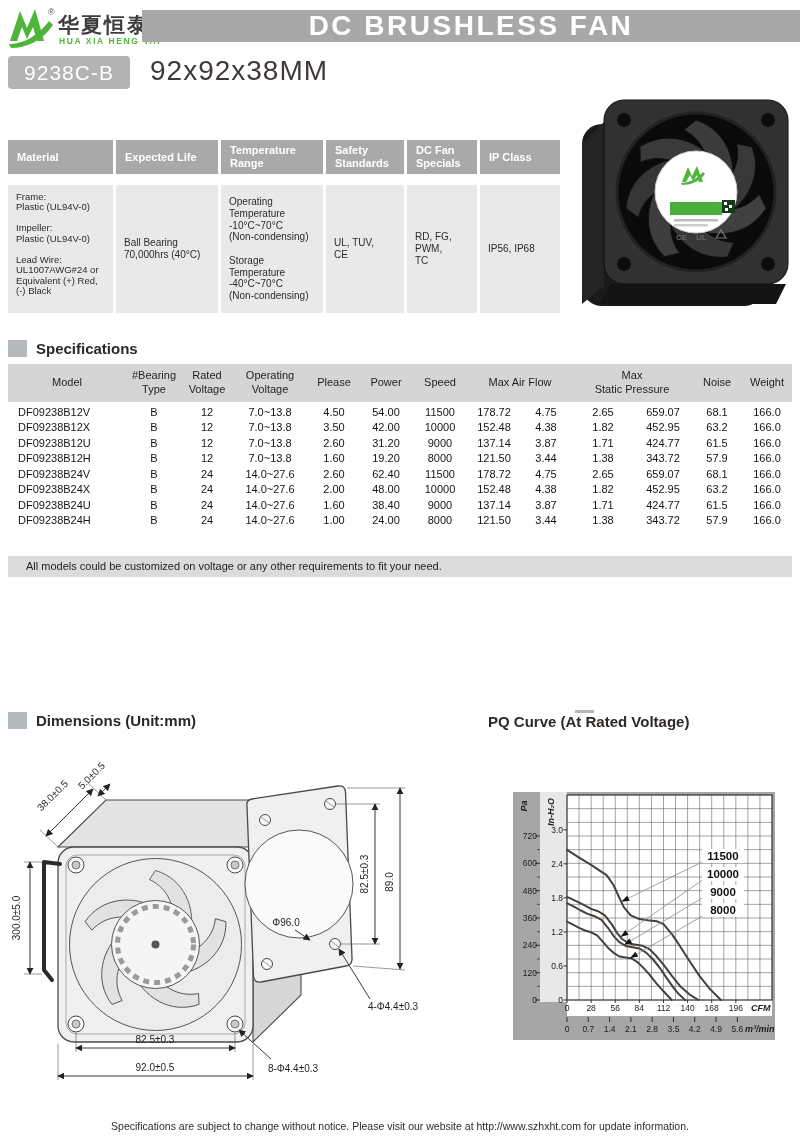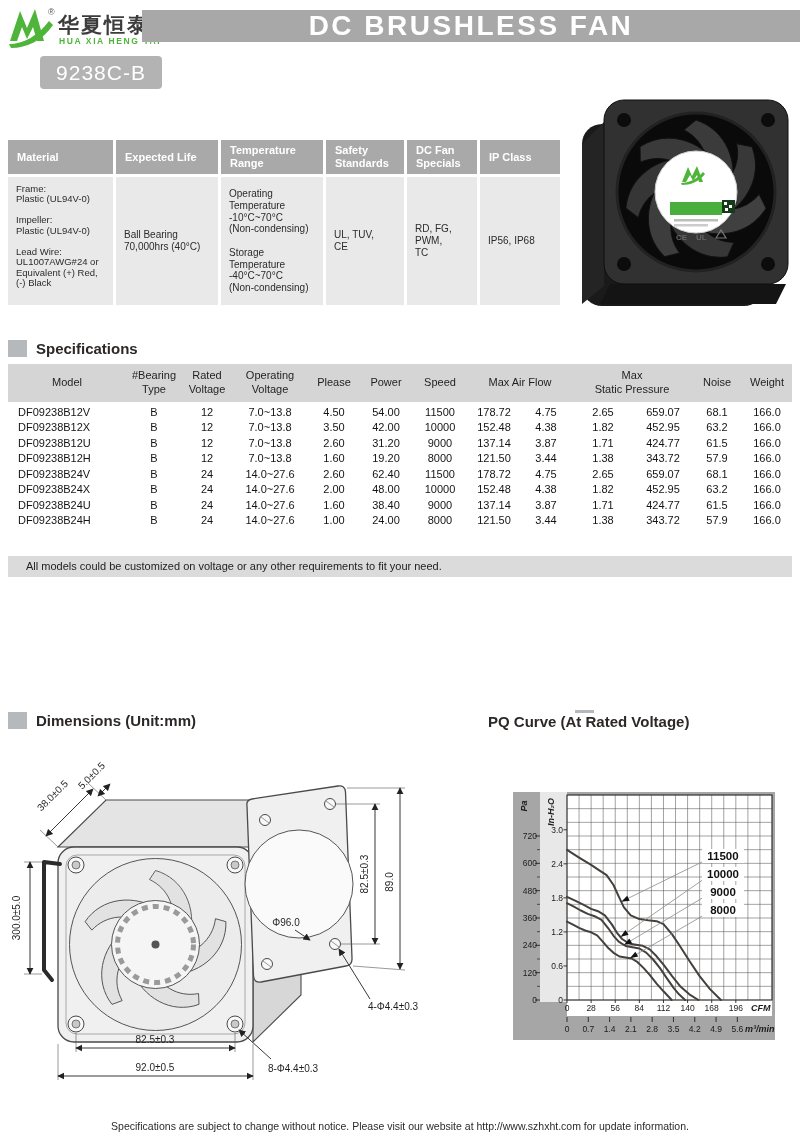--- a/index.html
+++ b/index.html
@@ -8,32 +8,32 @@
   
   #logo{position:absolute;left:8px;top:5px;width:132px;height:46px;}
   #logo svg{position:absolute;left:0;top:2px;}
   .brand-cn{position:absolute;left:50px;top:6px;font-size:21px;font-weight:bold;color:#3c3c3c;letter-spacing:2px;white-space:nowrap;}
   .brand-en{position:absolute;left:51px;top:31px;font-size:8.5px;font-weight:bold;color:#4fb53a;letter-spacing:1.6px;white-space:nowrap;}
   .reg-mark{position:absolute;left:40px;top:2px;font-size:9px;color:#555;}
   #banner{position:absolute;left:142px;top:10px;width:658px;height:32px;background:#a8a8a8;
           color:#fff;font-size:28px;font-weight:bold;letter-spacing:2.5px;
           display:flex;align-items:center;justify-content:center;}
   #model-badge{position:absolute;left:8px;top:56px;width:122px;height:33px;background:#b3b3b3;border-radius:4px;
-          color:#fff;font-size:21px;letter-spacing:1px;display:flex;align-items:center;justify-content:center;margin-left:32px;}
+          color:#fff;font-size:21px;letter-spacing:1px;display:flex;align-items:center;justify-content:center;}
   #size-label{position:absolute;left:150px;top:55px;font-size:28px;color:#3f3a37;letter-spacing:1px;}
   
   .sec{position:absolute;height:20px;display:flex;align-items:center;}
   .sec .sq{width:19px;height:17px;background:#b5b9bb;margin-right:9px;}
   .sec .t{font-size:15px;font-weight:bold;color:#2c2826;}
   
   #gs{position:absolute;left:8px;top:140px;width:552px;}
   .gs-head,.gs-body{display:grid;grid-template-columns:105px 102px 102px 78px 70px 80px;gap:3px;}
   .gs-head .hc{background:#a9a9a9;color:#fff;font-size:11px;font-weight:bold;height:34px;
                padding:2px 9px;display:flex;align-items:center;line-height:1.15;box-sizing:border-box;}
-  .gs-body{margin-top:3px;}
+  .gs-body{margin-top:11px;}
   .gs-body .cell{background:#e9e9e9;height:128px;padding:6px 8px;font-size:10px;line-height:1.18;
                white-space:pre-line;display:flex;align-items:center;box-sizing:border-box;color:#2b2b2b;overflow:hidden;}
   .gs-body .cell-material{font-size:9.5px;line-height:1.1;align-items:flex-start;padding-top:7px;}
   
   #photo{position:absolute;left:570px;top:86px;width:228px;height:234px;}
   
   #spec-table{position:absolute;left:8px;top:364px;width:784px;border-collapse:collapse;table-layout:fixed;}
   #spec-table th,#spec-table td{font-weight:normal;text-align:center;padding:0;}
   #spec-table tr.h1 th{background:#d5d5d5;height:38px;font-size:11px;color:#1f1f1f;
                        white-space:pre-line;line-height:1.25;border-bottom:2px solid #fff;vertical-align:middle;}
@@ -74,20 +74,21 @@
       <polygon points="2,34 12,4 19,21 27,2 36,34 29,34 25,20 19,32 14,20 9,34" fill="#4fb53a"></polygon>
       <path d="M1,37 C15,37 30,29 41,14 L45,18 C35,33 19,41 3,41 Z" fill="#4fb53a"></path>
     </svg>
     <span class="reg-mark">®</span>
     <span class="brand-cn">华夏恒泰</span>
     <span class="brand-en">HUA XIA HENG TAI</span>
   </div>
   <div id="banner">DC BRUSHLESS FAN</div>
 
   <div id="model-badge">9238C-B</div>
+  <div id="size-label">92x92x38MM</div>
 
   <div id="gs">
     <div class="gs-head">
       <div class="hc">Material</div>
       <div class="hc">Expected Life</div>
       <div class="hc">Temperature Range</div>
       <div class="hc">Safety Standards</div>
       <div class="hc">DC Fan Specials</div>
       <div class="hc">IP Class</div>
     </div>

